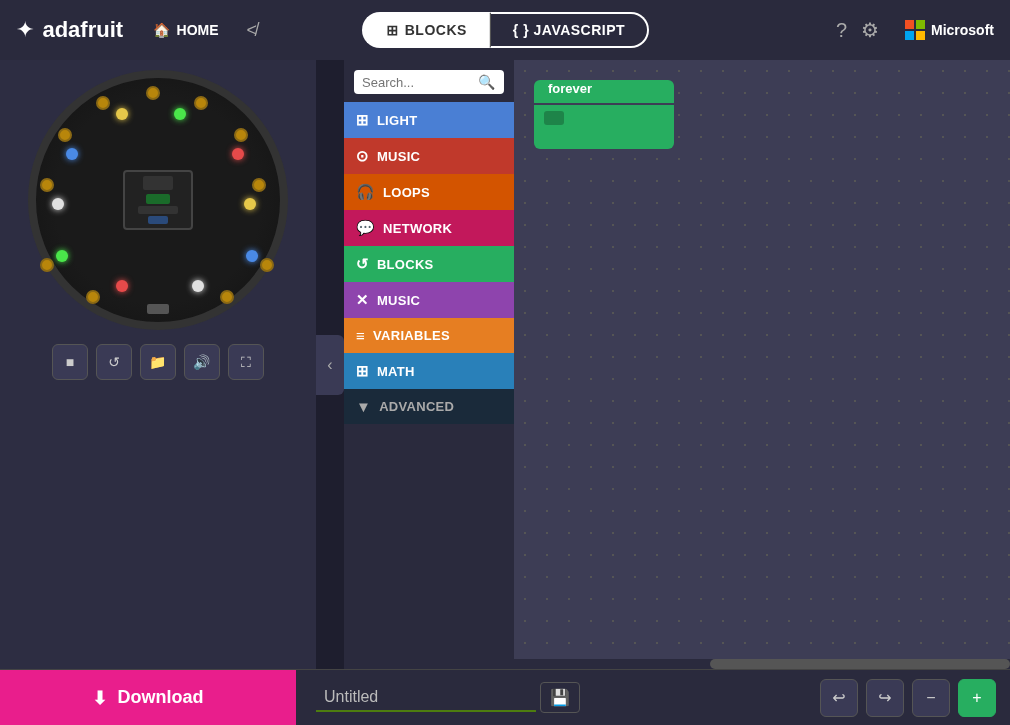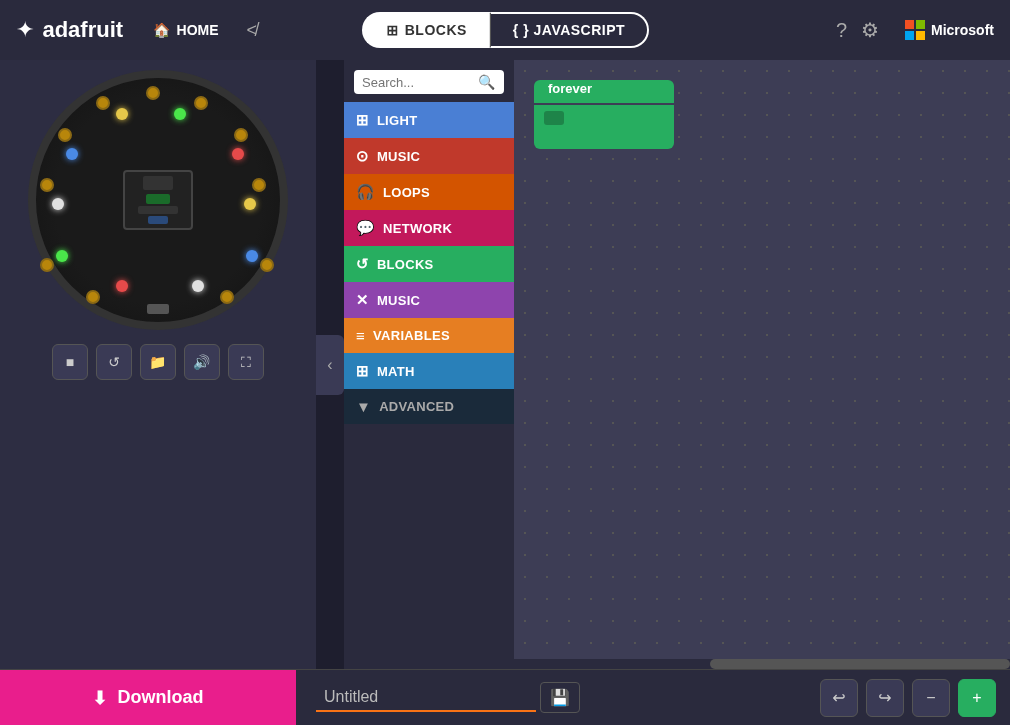--- a/index.html
+++ b/index.html
@@ -210,21 +210,21 @@
       display: flex; align-items: center; justify-content: center;
       gap: 10px;
     }
     #project-name-area {
       display: flex; align-items: center;
       margin-left: 20px;
       flex: 1;
     }
     #project-name-input {
       background: transparent;
-      border: none; border-bottom: 2px solid #f97316;
+      border: none; border-bottom: 2px solid #4d7c0f;
       color: #bbb; font-size: 16px;
       padding: 4px 8px; outline: none;
       width: 220px;
     }
     #save-btn {
       background: none; border: 1px solid #555; border-radius: 4px;
       color: #aaa; font-size: 16px; padding: 5px 9px; cursor: pointer; margin-left: 4px;
     }
     #footer-actions {
       display: flex; gap: 8px; align-items: center;

